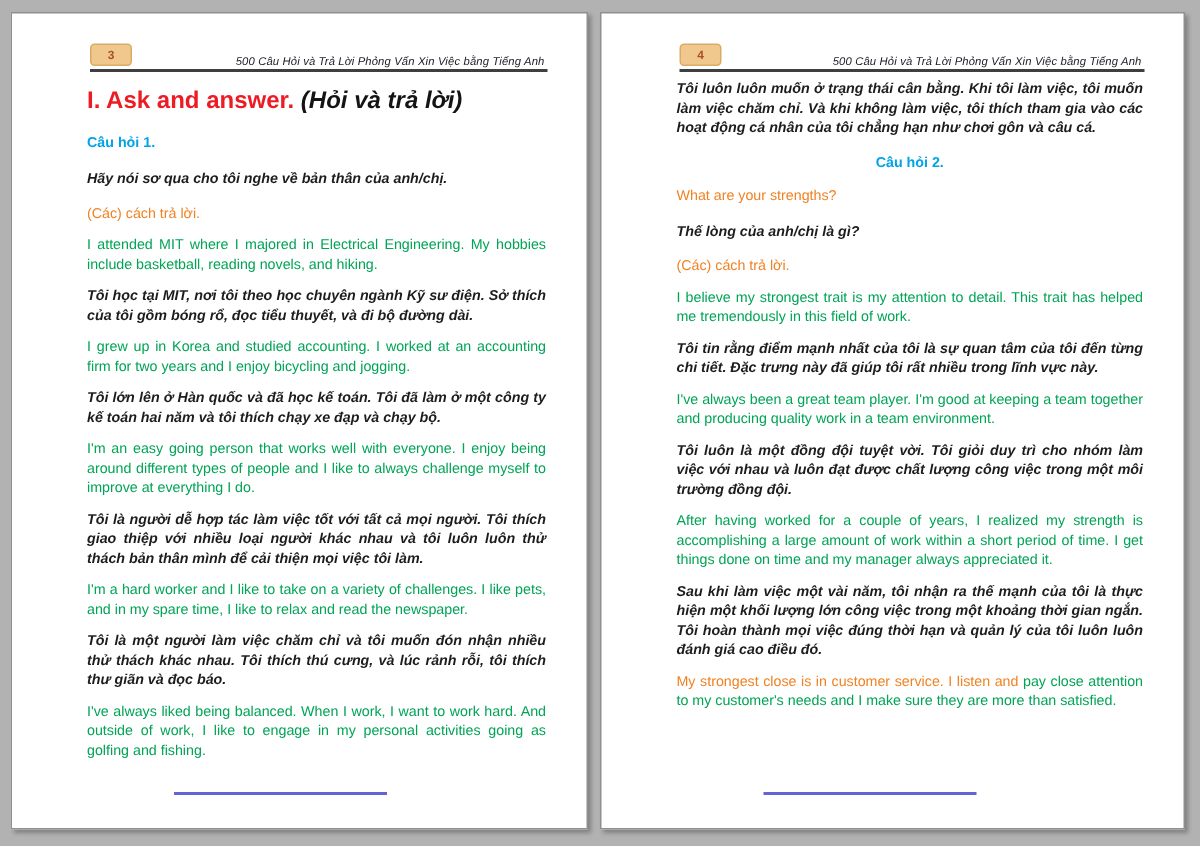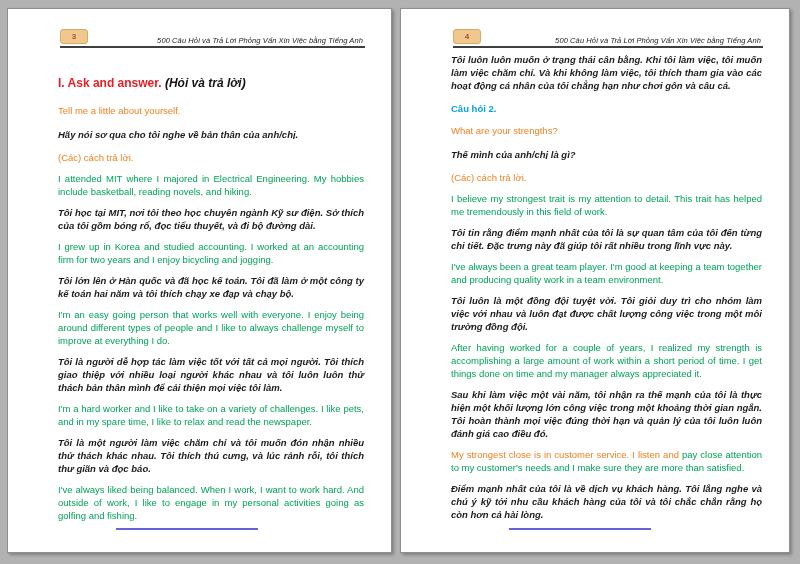--- a/index.html
+++ b/index.html
@@ -34,53 +34,53 @@
     font-style:italic;font-size:7.5px;color:#1a1a24;letter-spacing:.1px;
     white-space:nowrap;
   }
 
   .page-content{
     position:absolute;top:44px;left:50px;right:27px;
     font-size:9.5px;line-height:13px;color:#1c1c1c;
   }
   .blk{margin:0 0 8px 0;}
   .section-heading{
-    margin-top:23px;margin-bottom:14px;
-    font-size:12px;line-height:14px;font-weight:bold;
+    margin-top:8px;margin-bottom:14px;
+    font-size:16px;line-height:14px;font-weight:bold;
   }
   .part-red{color:var(--accent-red,#ed1c24);}
   .part-dark{color:#141414;font-style:italic;}
   .question-number{color:var(--accent-blue,#00a2e8);font-weight:bold;margin-bottom:9px;}
   .question-en{color:var(--accent-orange,#f08223);margin-bottom:9px;}
   .question-vi{font-style:italic;font-weight:bold;color:#1c1c1c;margin-bottom:8px;margin-top:11px;}
   .answers-label{color:var(--accent-orange,#f08223);margin-top:10px;margin-bottom:8px;}
   .answer-en,.answer-mixed{color:var(--accent-green,#00a455);text-align:justify;margin-bottom:8px;}
   .answer-vi{font-style:italic;font-weight:bold;color:#1c1c1c;text-align:justify;margin-bottom:8px;}
   .answer-vi + .answer-en,.answer-vi + .answer-mixed{margin-top:0;}
-  .answer-vi + .question-number{margin-top:10px;}
+  .answer-vi + .question-number{margin-top:10px;text-align:center;}
   .part-orange{color:var(--accent-orange,#f08223);}
   .part-green{color:var(--accent-green,#00a455);}
 
   .page-footer-line{
     position:absolute;bottom:22px;left:108px;width:142px;height:0;
     border-top:2px solid var(--footer-line,#6464d6);
   }
 </style>
 </head>
 <body style="--canvas-bg: #b2b2b2; --page-bg: #ffffff; --header-rule: #3f3f3f; --badge-bg: #f0c78c; --badge-text: #a8522a; --accent-red: #ed1c24; --accent-blue: #00a2e8; --accent-orange: #f08223; --accent-green: #00a455; --footer-line: #6464d6;">
 
 <div id="doc-canvas">
     <div class="page left">
       <div class="page-header">
         <span class="badge">3</span>
         <span class="header-title">500 Câu Hỏi và Trả Lời Phỏng Vấn Xin Việc bằng Tiếng Anh</span>
       </div>
       <div class="page-content">
         <div class="blk section-heading"><span class="part-red">I. Ask and answer. </span><span class="part-dark">(Hỏi và trả lời)</span></div>
-        <div class="blk question-en">Tell me a little about yourself.</div>
+        <div class="blk question-number">Câu hỏi 1.</div>
         <div class="blk question-vi">Hãy nói sơ qua cho tôi nghe về bản thân của anh/chị.</div>
         <div class="blk answers-label">(Các) cách trả lời.</div>
         <div class="blk answer-en">I attended MIT where I majored in Electrical Engineering. My hobbies include basketball, reading novels, and hiking.</div>
         <div class="blk answer-vi">Tôi học tại MIT, nơi tôi theo học chuyên ngành Kỹ sư điện. Sở thích của tôi gồm bóng rổ, đọc tiểu thuyết, và đi bộ đường dài.</div>
         <div class="blk answer-en">I grew up in Korea and studied accounting. I worked at an accounting firm for two years and I enjoy bicycling and jogging.</div>
         <div class="blk answer-vi">Tôi lớn lên ở Hàn quốc và đã học kế toán. Tôi đã làm ở một công ty kế toán hai năm và tôi thích chạy xe đạp và chạy bộ.</div>
         <div class="blk answer-en">I'm an easy going person that works well with everyone. I enjoy being around different types of people and I like to always challenge myself to improve at everything I do.</div>
         <div class="blk answer-vi">Tôi là người dễ hợp tác làm việc tốt với tất cả mọi người. Tôi thích giao thiệp với nhiều loại người khác nhau và tôi luôn luôn thử thách bản thân mình để cải thiện mọi việc tôi làm.</div>
         <div class="blk answer-en">I'm a hard worker and I like to take on a variety of challenges. I like pets, and in my spare time, I like to relax and read the newspaper.</div>
         <div class="blk answer-vi">Tôi là một người làm việc chăm chỉ và tôi muốn đón nhận nhiều thử thách khác nhau. Tôi thích thú cưng, và lúc rảnh rỗi, tôi thích thư giãn và đọc báo.</div>
@@ -90,26 +90,25 @@
     </div>
     <div class="page right">
       <div class="page-header">
         <span class="badge">4</span>
         <span class="header-title">500 Câu Hỏi và Trả Lời Phỏng Vấn Xin Việc bằng Tiếng Anh</span>
       </div>
       <div class="page-content">
         <div class="blk answer-vi">Tôi luôn luôn muốn ở trạng thái cân bằng. Khi tôi làm việc, tôi muốn làm việc chăm chỉ. Và khi không làm việc, tôi thích tham gia vào các hoạt động cá nhân của tôi chẳng hạn như chơi gôn và câu cá.</div>
         <div class="blk question-number">Câu hỏi 2.</div>
         <div class="blk question-en">What are your strengths?</div>
-        <div class="blk question-vi">Thế mình của anh/chị là gì?</div>
+        <div class="blk question-vi">Thế lòng của anh/chị là gì?</div>
         <div class="blk answers-label">(Các) cách trả lời.</div>
         <div class="blk answer-en">I believe my strongest trait is my attention to detail. This trait has helped me tremendously in this field of work.</div>
         <div class="blk answer-vi">Tôi tin rằng điểm mạnh nhất của tôi là sự quan tâm của tôi đến từng chi tiết. Đặc trưng này đã giúp tôi rất nhiều trong lĩnh vực này.</div>
         <div class="blk answer-en">I've always been a great team player. I'm good at keeping a team together and producing quality work in a team environment.</div>
         <div class="blk answer-vi">Tôi luôn là một đồng đội tuyệt vời. Tôi giỏi duy trì cho nhóm làm việc với nhau và luôn đạt được chất lượng công việc trong một môi trường đồng đội.</div>
         <div class="blk answer-en">After having worked for a couple of years, I realized my strength is accomplishing a large amount of work within a short period of time. I get things done on time and my manager always appreciated it.</div>
         <div class="blk answer-vi">Sau khi làm việc một vài năm, tôi nhận ra thế mạnh của tôi là thực hiện một khối lượng lớn công việc trong một khoảng thời gian ngắn. Tôi hoàn thành mọi việc đúng thời hạn và quản lý của tôi luôn luôn đánh giá cao điều đó.</div>
         <div class="blk answer-mixed"><span class="part-orange">My strongest close is in customer service. I listen and </span><span class="part-green">pay close attention to my customer's needs and I make sure they are more than satisfied.</span></div>
-        <div class="blk answer-vi">Điểm mạnh nhất của tôi là về dịch vụ khách hàng. Tôi lắng nghe và chú ý kỹ tới nhu cầu khách hàng của tôi và tôi chắc chắn rằng họ còn hơn cả hài lòng.</div>
       </div>
       <div class="page-footer-line"></div>
     </div>
   </div>
 
 </body></html>

